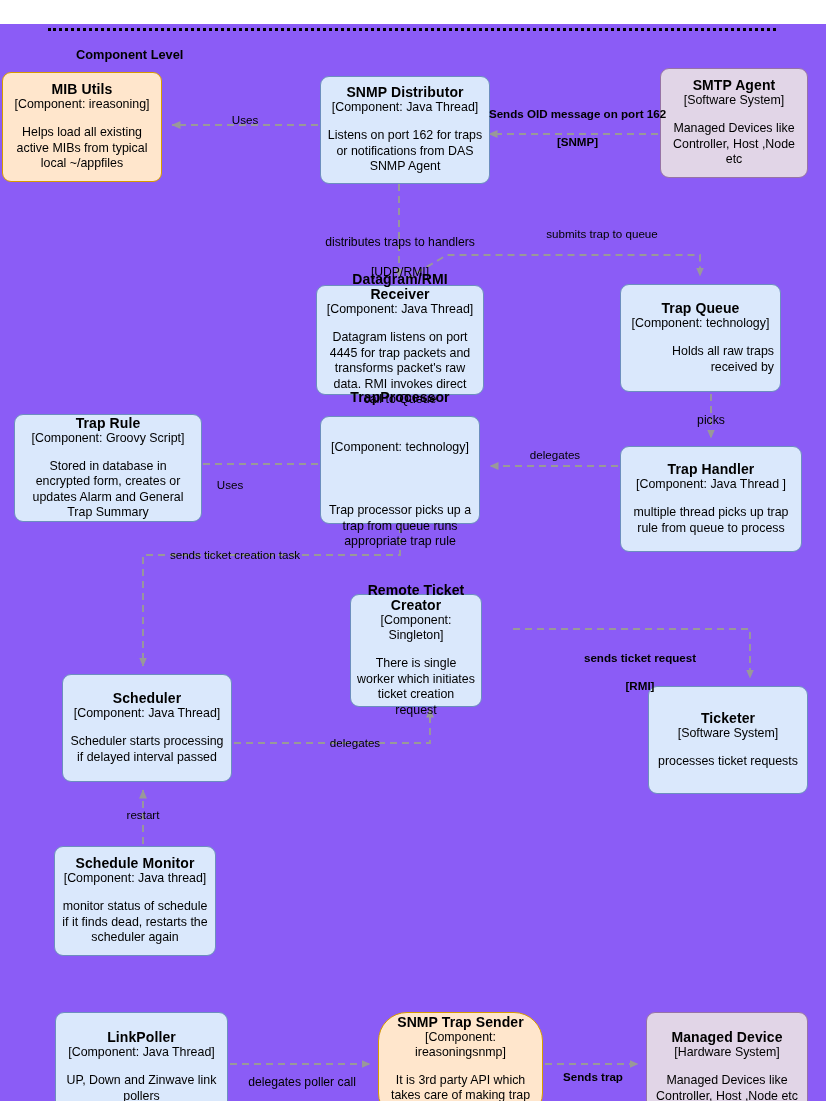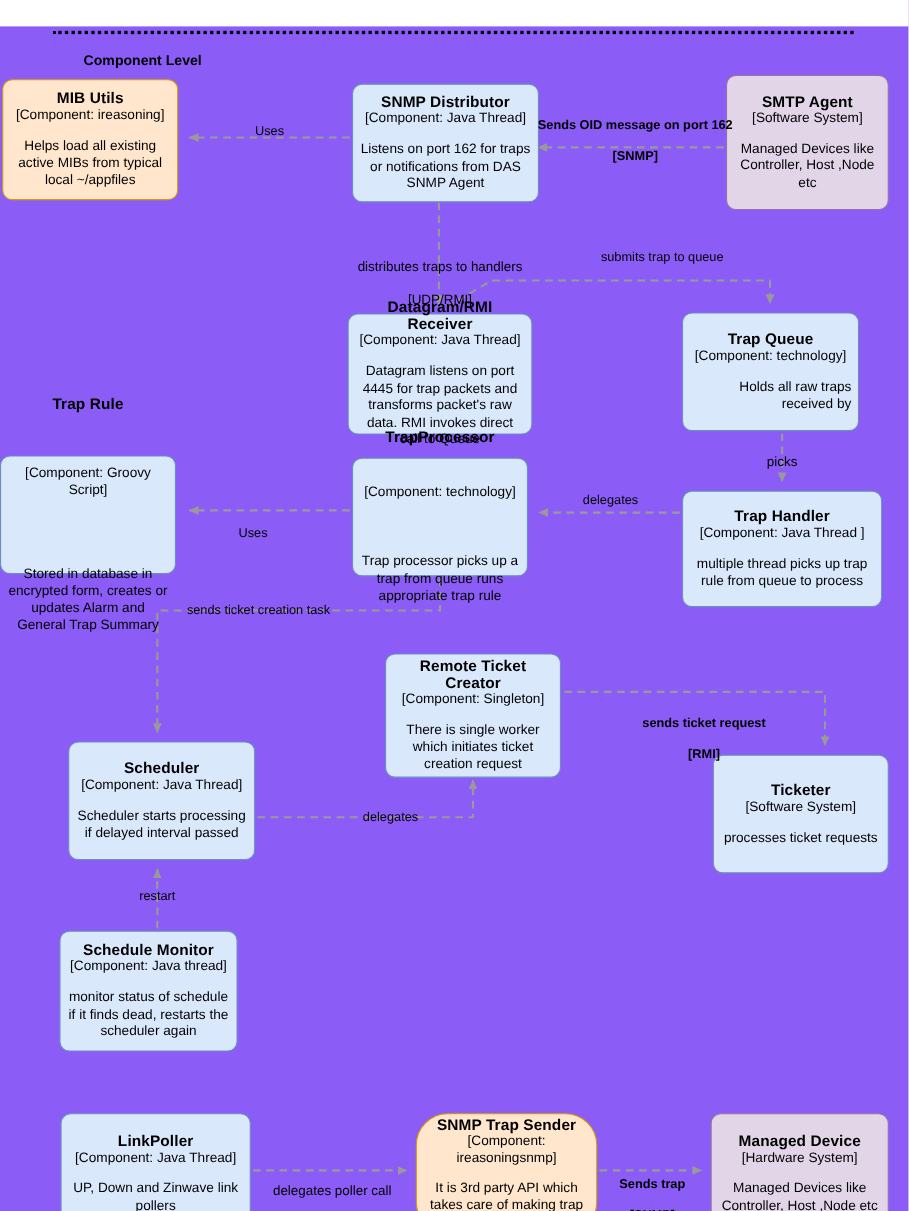--- a/index.html
+++ b/index.html
@@ -147,57 +147,57 @@
     <div class="n-tech">[Component: ireasoning]</div>
     <div class="n-desc">Helps load all existing active MIBs from typical local ~/appfiles</div>
   </div>
 
   <div class="node" style="left:320px; top:52px; width:170px; height:108px;">
     <div class="n-title">SNMP Distributor</div>
     <div class="n-tech">[Component: Java Thread]</div>
     <div class="n-desc">Listens on port 162 for traps or notifications from DAS SNMP Agent</div>
   </div>
 
-  <div class="node purple" style="left:660px; top:44px; width:148px; height:123px;">
+  <div class="node purple" style="left:660px; top:44px; width:148px; height:110px;">
     <div class="n-title">SMTP Agent</div>
     <div class="n-tech">[Software System]</div>
     <div class="n-desc">Managed Devices like Controller, Host ,Node etc</div>
   </div>
 
   <div class="node" style="left:316px; top:261px; width:168px; height:110px;">
     <div class="n-title">Datagram/RMI Receiver</div>
     <div class="n-tech">[Component: Java Thread]</div>
     <div class="n-desc">Datagram listens on port 4445 for trap packets and transforms packet's raw data. RMI invokes direct call to Queue</div>
   </div>
 
   <div class="node" style="left:620px; top:260px; width:161px; height:108px;text-align:right;">
     <div class="n-title">Trap Queue</div>
     <div class="n-tech">[Component: technology]</div>
     <div class="n-desc">Holds all raw traps received by</div>
   </div>
 
-  <div class="node" style="left:0; top:390px; width:160px; height:108px;gap:48px;">
+  <div class="node" style="left:14px; top:390px; width:188px; height:108px;">
     <div class="n-title">Trap Rule</div>
     <div class="n-tech">[Component: Groovy Script]</div>
     <div class="n-desc">Stored in database in encrypted form, creates or updates Alarm and General Trap Summary</div>
   </div>
 
   <div class="node" style="left:320px; top:392px; width:160px; height:108px;gap:35px;">
     <div class="n-title">TrapProcessor</div>
     <div class="n-tech">[Component: technology]</div>
     <div class="n-desc">Trap processor picks up a trap from queue runs appropriate trap rule</div>
   </div>
 
   <div class="node" style="left:620px; top:422px; width:182px; height:106px;">
     <div class="n-title">Trap Handler</div>
     <div class="n-tech">[Component: Java Thread ]</div>
     <div class="n-desc">multiple thread picks up trap rule from queue to process</div>
   </div>
 
-  <div class="node" style="left:350px; top:570px; width:160px; height:113px;">
+  <div class="node" style="left:350px; top:570px; width:132px; height:113px;">
     <div class="n-title">Remote Ticket Creator</div>
     <div class="n-tech">[Component: Singleton]</div>
     <div class="n-desc">There is single worker which initiates ticket creation request</div>
   </div>
 
   <div class="node" style="left:62px; top:650px; width:170px; height:108px;">
     <div class="n-title">Scheduler</div>
     <div class="n-tech">[Component: Java Thread]</div>
     <div class="n-desc">Scheduler starts processing if delayed interval passed</div>
   </div>

